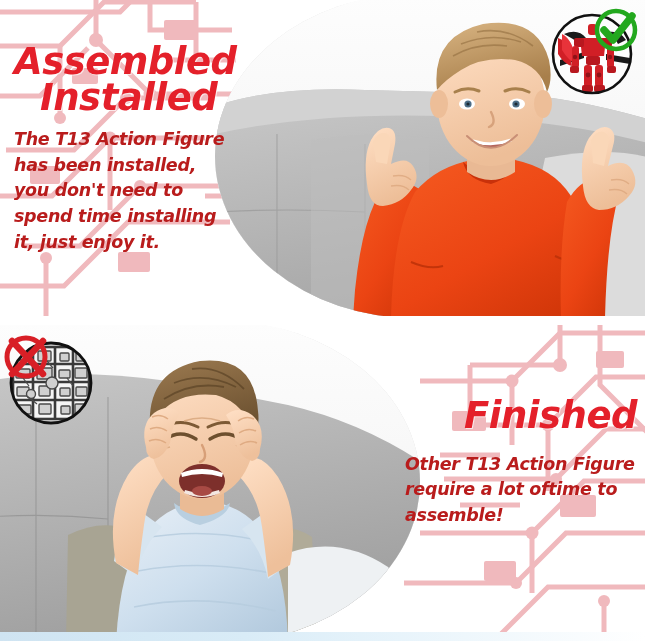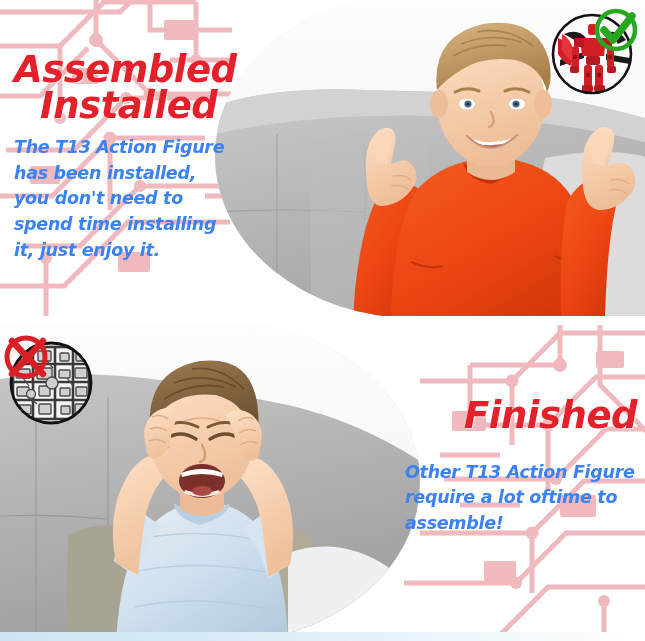--- a/index.html
+++ b/index.html
@@ -64,21 +64,21 @@
     box-shadow: inset -6px 0 0 -2px #e2e2e2, inset -10px 0 14px -8px rgba(0,0,0,0.10);
   }
   .photo-art { position: absolute; inset: 0; }
   .photo-art svg { display: block; width: 100%; height: 100%; }
 
   
   .copy {
     position: absolute;
     z-index: 6;
   }
-  .copy-top    { left: 14px;  top: 52px;  width: 212px; }
+  .copy-top    { left: 14px;  top: 44px;  width: 212px; }
   .copy-bottom { right: 8px;  top: 398px; width: 232px; text-align: right; }
 
   .headline {
     margin: 0;
     font-family: "DejaVu Sans", sans-serif;
     font-weight: bold;
     font-style: italic;
     color: #e4202a;
     line-height: 0.96;
     letter-spacing: -0.5px;
@@ -88,25 +88,25 @@
   .headline .hl-2 { display: block; font-size: 37px; }
   .copy-top .headline .hl-2 { padding-left: 26px; }
 
   .body-copy {
     margin: 0;
     font-family: "DejaVu Sans", sans-serif;
     font-weight: bold;
     font-style: italic;
     font-size: 17.5px;
     line-height: 1.47;
-    color: #3b82f6;
+    color: #b91c1c;
     letter-spacing: -0.3px;
   }
   .copy-top .body-copy { margin-top: 12px; }
-  .copy-bottom .body-copy { margin-top: 26px; }
+  .copy-bottom .body-copy { margin-top: 18px; }
 
   
   .badge {
     position: absolute;
     z-index: 8;
     border-radius: 50%;
   }
   .badge-ok   { top: 8px;   right: 7px;  width: 88px; height: 88px; }
   .badge-bad  { top: 334px; left: 3px;   width: 92px; height: 92px; }
   .badge svg  { display: block; width: 100%; height: 100%; }

